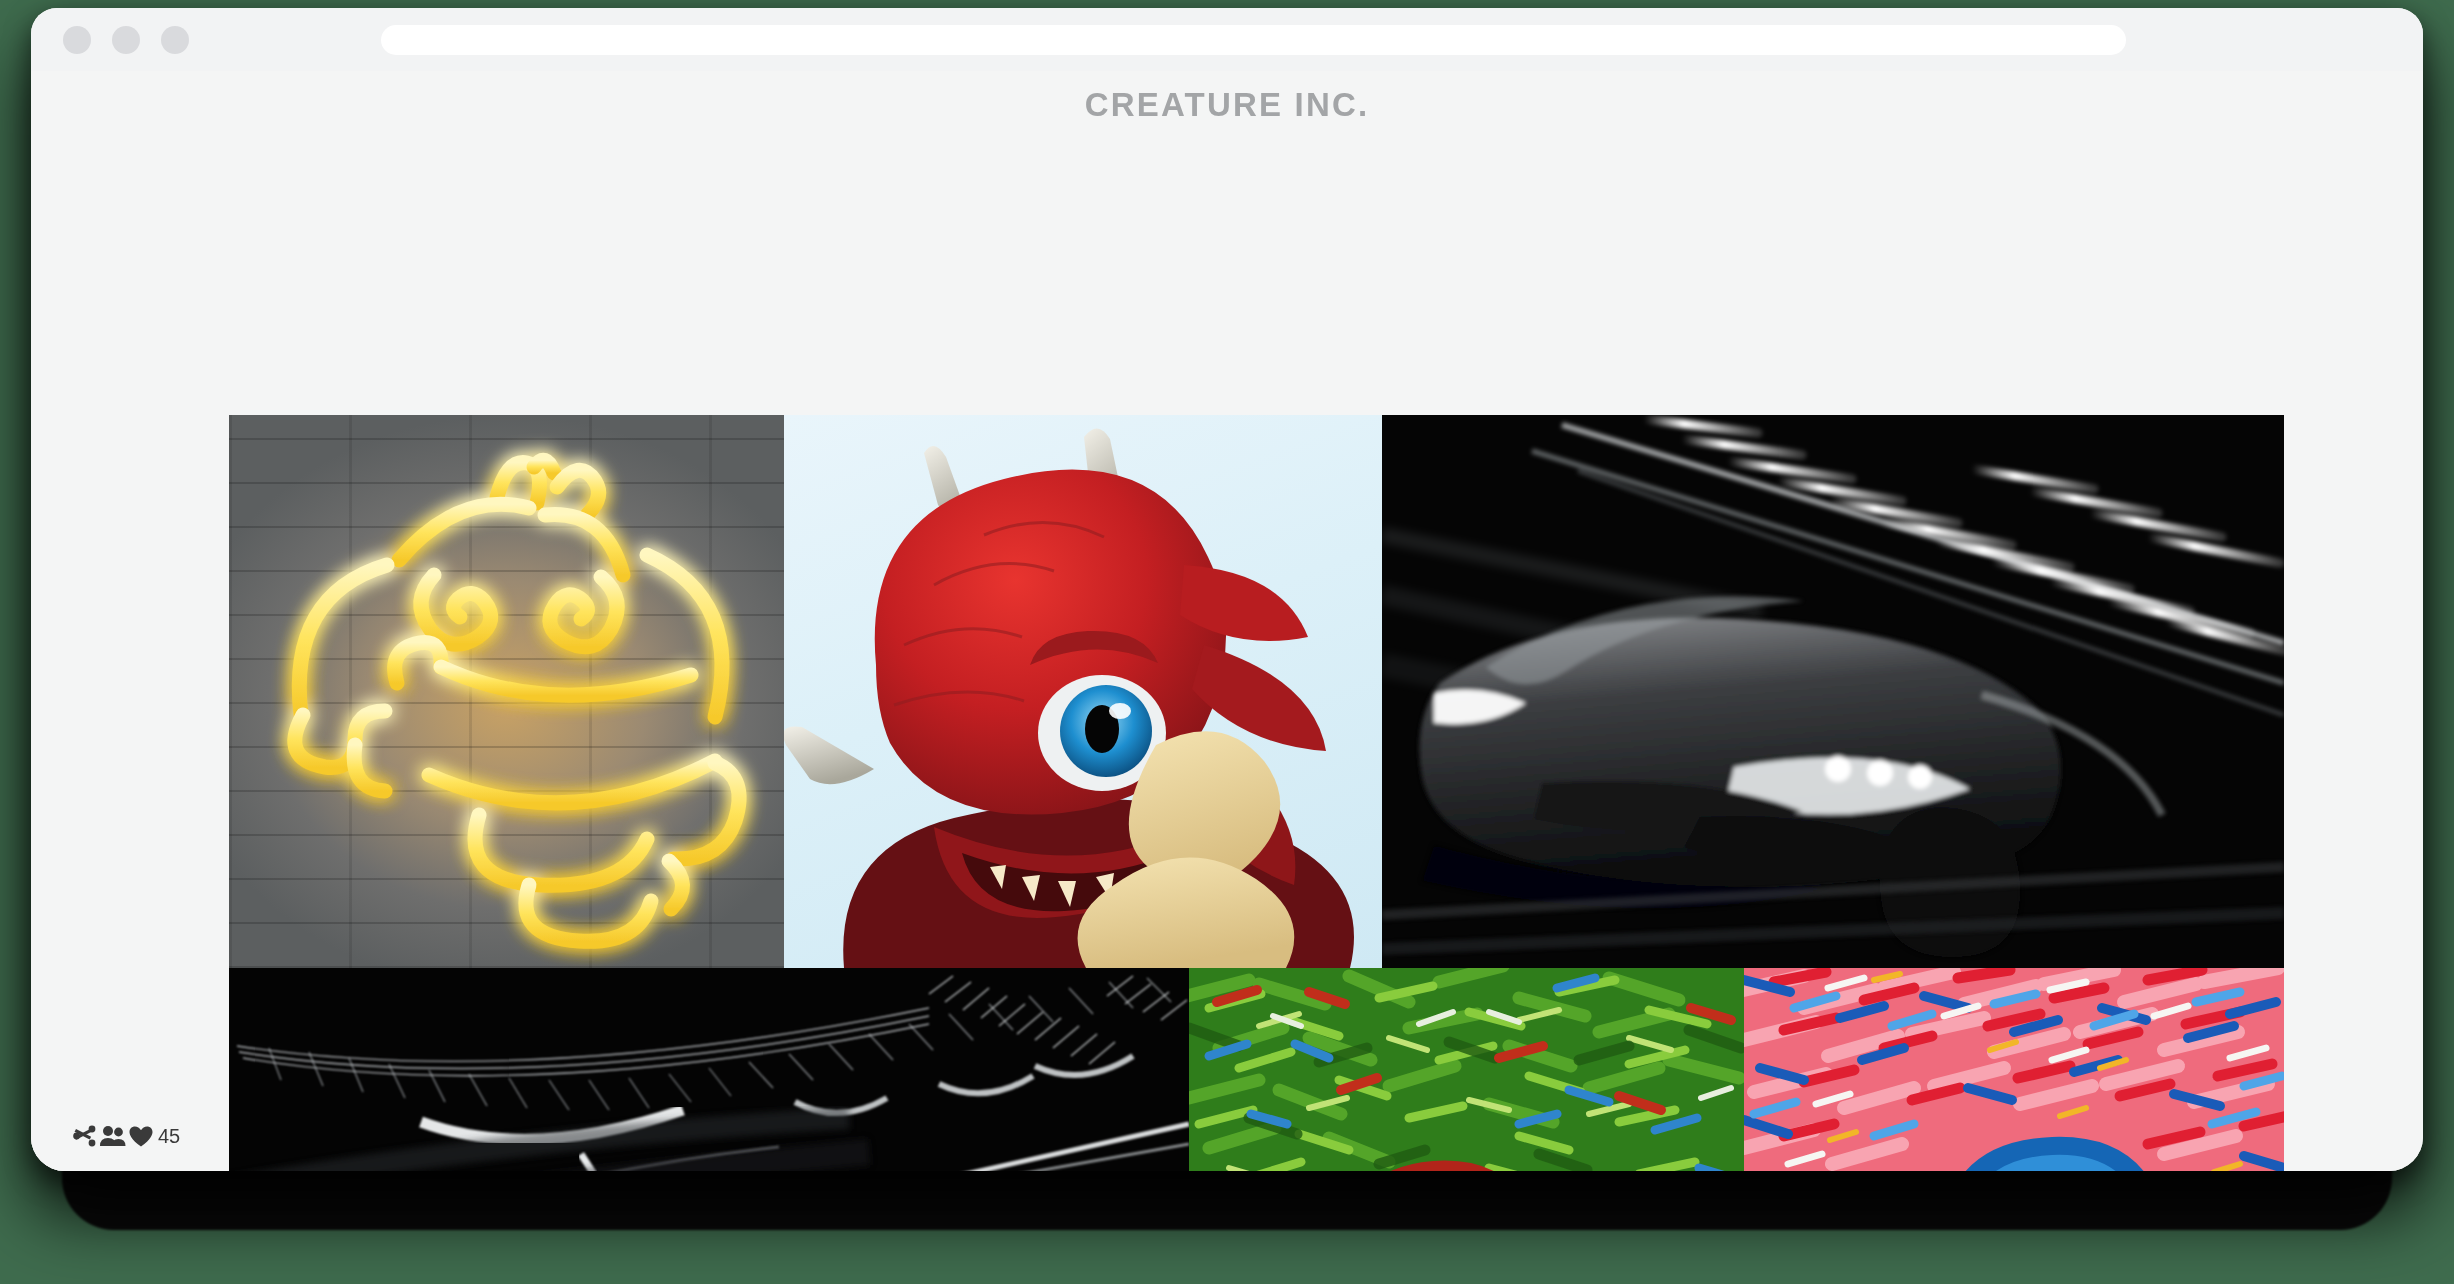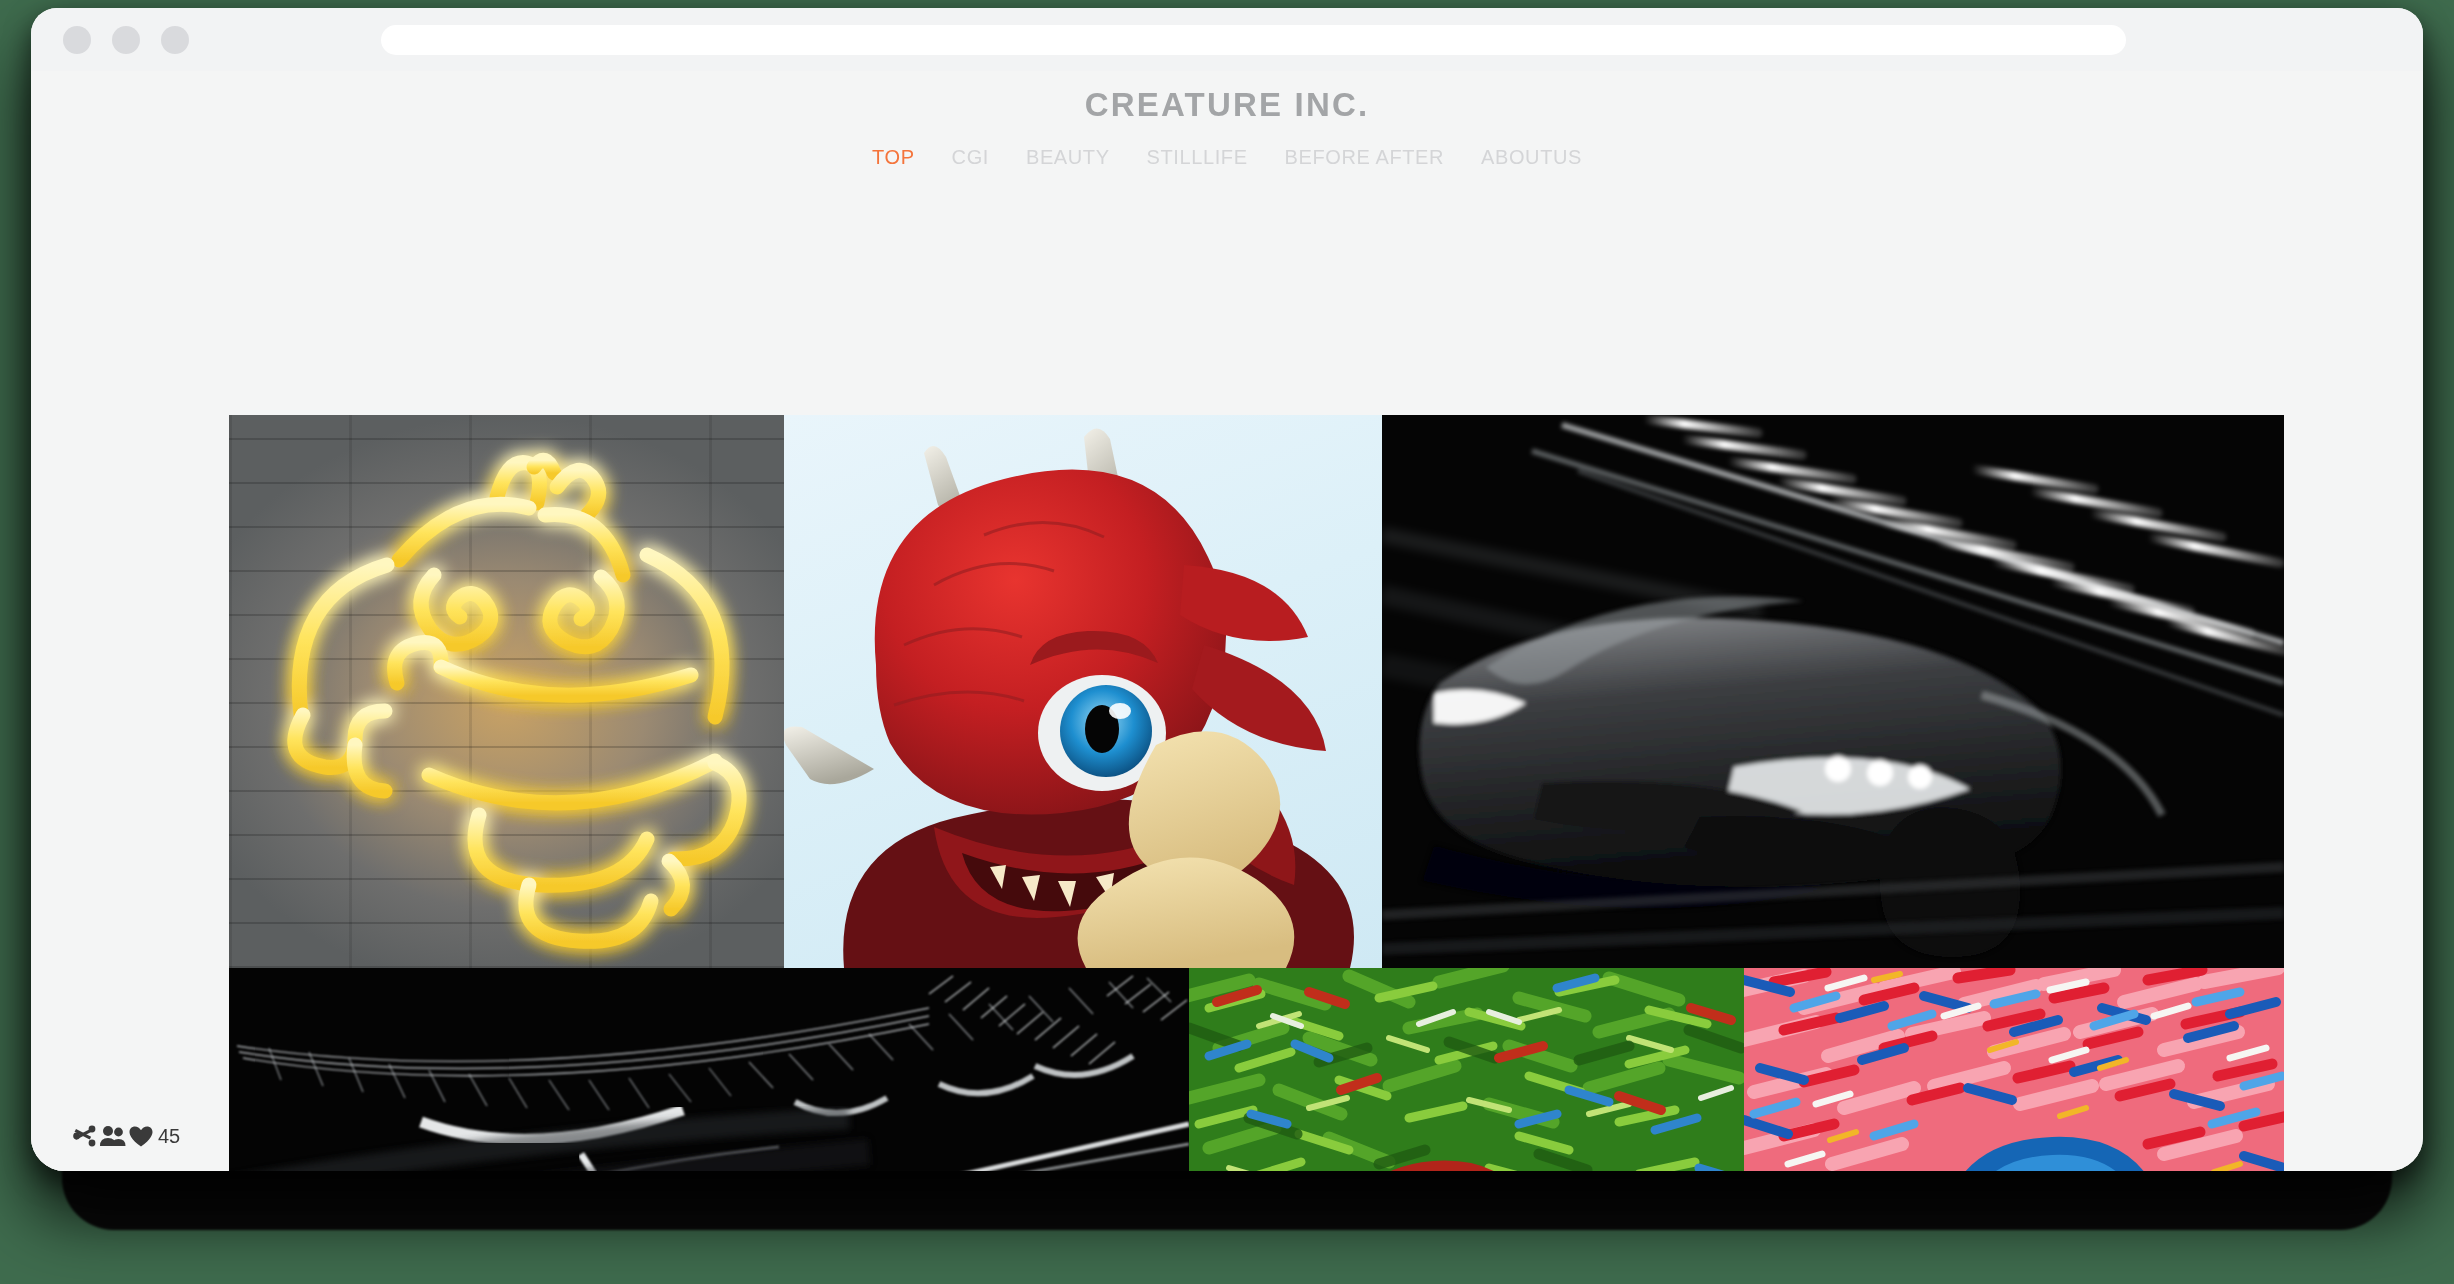--- a/index.html
+++ b/index.html
@@ -185,28 +185,20 @@
       <span class="dot"></span>
       <span class="dot"></span>
     </div>
     <div class="url-bar"></div>
   </div>
 
   <div class="page">
 
     <div class="site-title">CREATURE INC.</div>
 
-    <nav class="nav">
-      <span class="nav-item active">TOP</span>
-      <span class="nav-item">CGI</span>
-      <span class="nav-item">BEAUTY</span>
-      <span class="nav-item">STILLLIFE</span>
-      <span class="nav-item">BEFORE AFTER</span>
-      <span class="nav-item">ABOUTUS</span>
-    </nav>
 
     <div class="gallery">
 
       <div class="grid-row">
 
         <div class="tile tile-r1 w-neon">
           <div class="neon-bg"></div>
           <svg class="neon-svg" viewBox="0 0 555 553" preserveAspectRatio="none">
             <defs>
               <filter id="glow" x="-60%" y="-60%" width="220%" height="220%">

